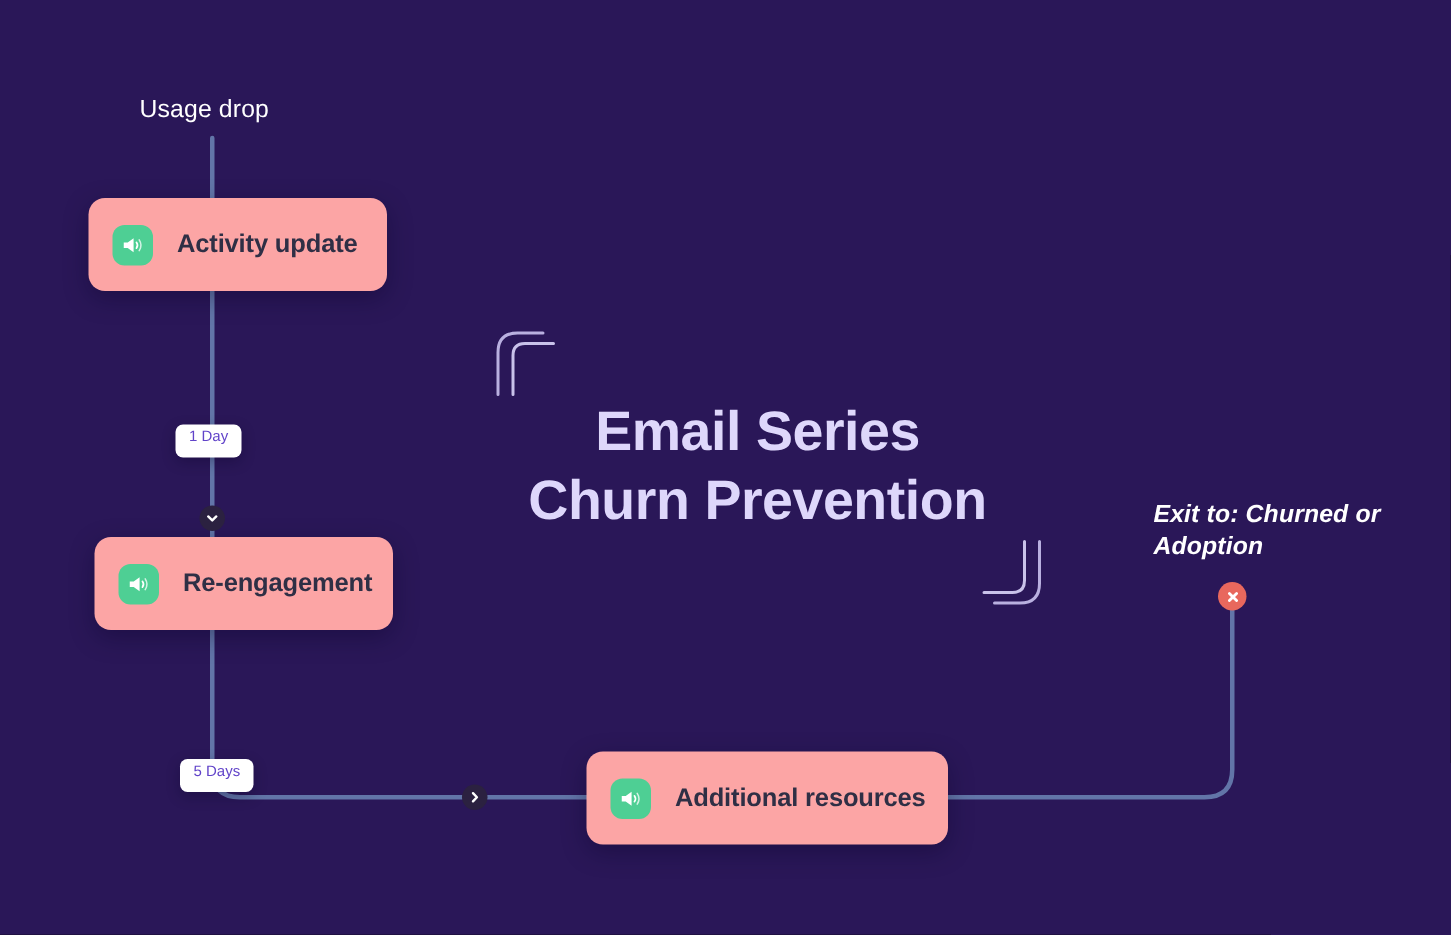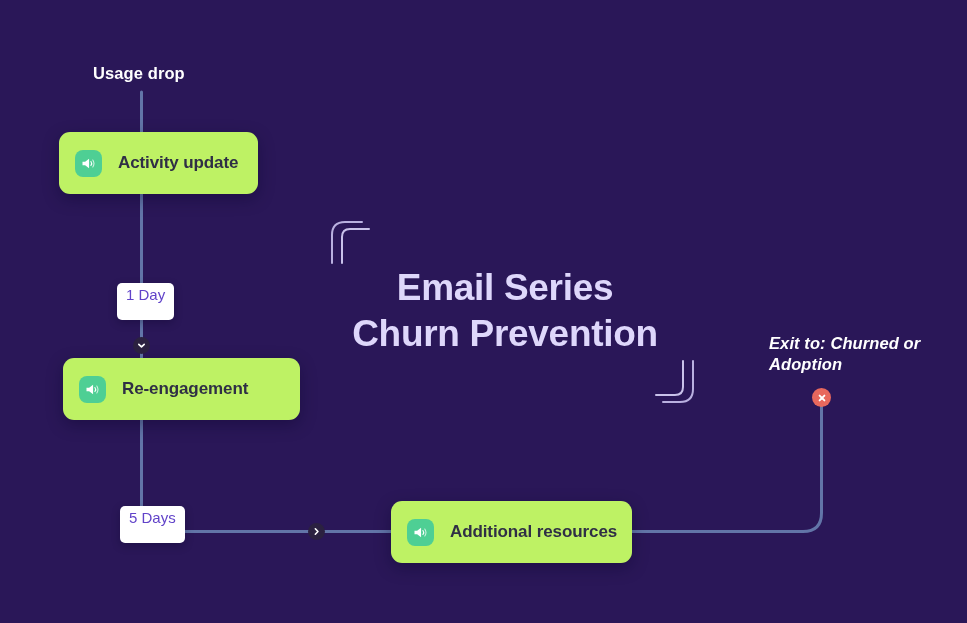--- a/index.html
+++ b/index.html
@@ -75,21 +75,21 @@
     letter-spacing: 0.1px;
   }
 
   
   .trigger-label {
     position: absolute;
     left: 93px;
     top: 64px;
     color: #ffffff;
     font-size: 16.5px;
-    font-weight: 700;
+    font-weight: 400;
     letter-spacing: 0.1px;
     white-space: nowrap;
   }
 
   
   .exit-label {
     position: absolute;
     left: 769px;
     top: 333px;
     width: 160px;
@@ -99,21 +99,21 @@
     line-height: 1.3;
     letter-spacing: 0.1px;
     font-style: italic;
   }
 
   
   .card {
     position: absolute;
     display: flex;
     align-items: center;
-    background: #bef264;
+    background: #fca5a5;
     border-radius: 11px;
     box-shadow: 0 5px 16px rgba(10,3,36,0.35);
     height: 62px;
     padding: 0 22px 0 16px;
     box-sizing: border-box;
   }
   .card-icon {
     width: 27px; height: 27px;
     border-radius: 8px;
     background: #4ecf94;
@@ -126,32 +126,32 @@
   .card-text {
     margin-left: 16px;
     color: #2f2f45;
     font-size: 17px;
     font-weight: 700;
     white-space: nowrap;
     letter-spacing: -0.1px;
   }
 
   #card-activity      { left: 59px;  top: 132px; width: 199px; }
-  #card-reengagement  { left: 63px;  top: 358px; width: 237px; }
+  #card-reengagement  { left: 63px;  top: 358px; width: 199px; }
   #card-resources     { left: 391px; top: 501px; width: 241px; }
 
   
   .pill {
     position: absolute;
     background: #ffffff;
     color: #6143c9;
-    font-size: 15px;
+    font-size: 10px;
     font-weight: 400;
     border-radius: 5px;
-    padding: 4px 9px 18px;
+    padding: 4px 9px 8px;
     box-shadow: 0 3px 9px rgba(10,3,36,0.3);
     white-space: nowrap;
     line-height: 1;
   }
   #pill-1day  { left: 117px; top: 283px; }
   #pill-2days { left: 120px; top: 506px; }
 
   
   .dot {
     position: absolute;

